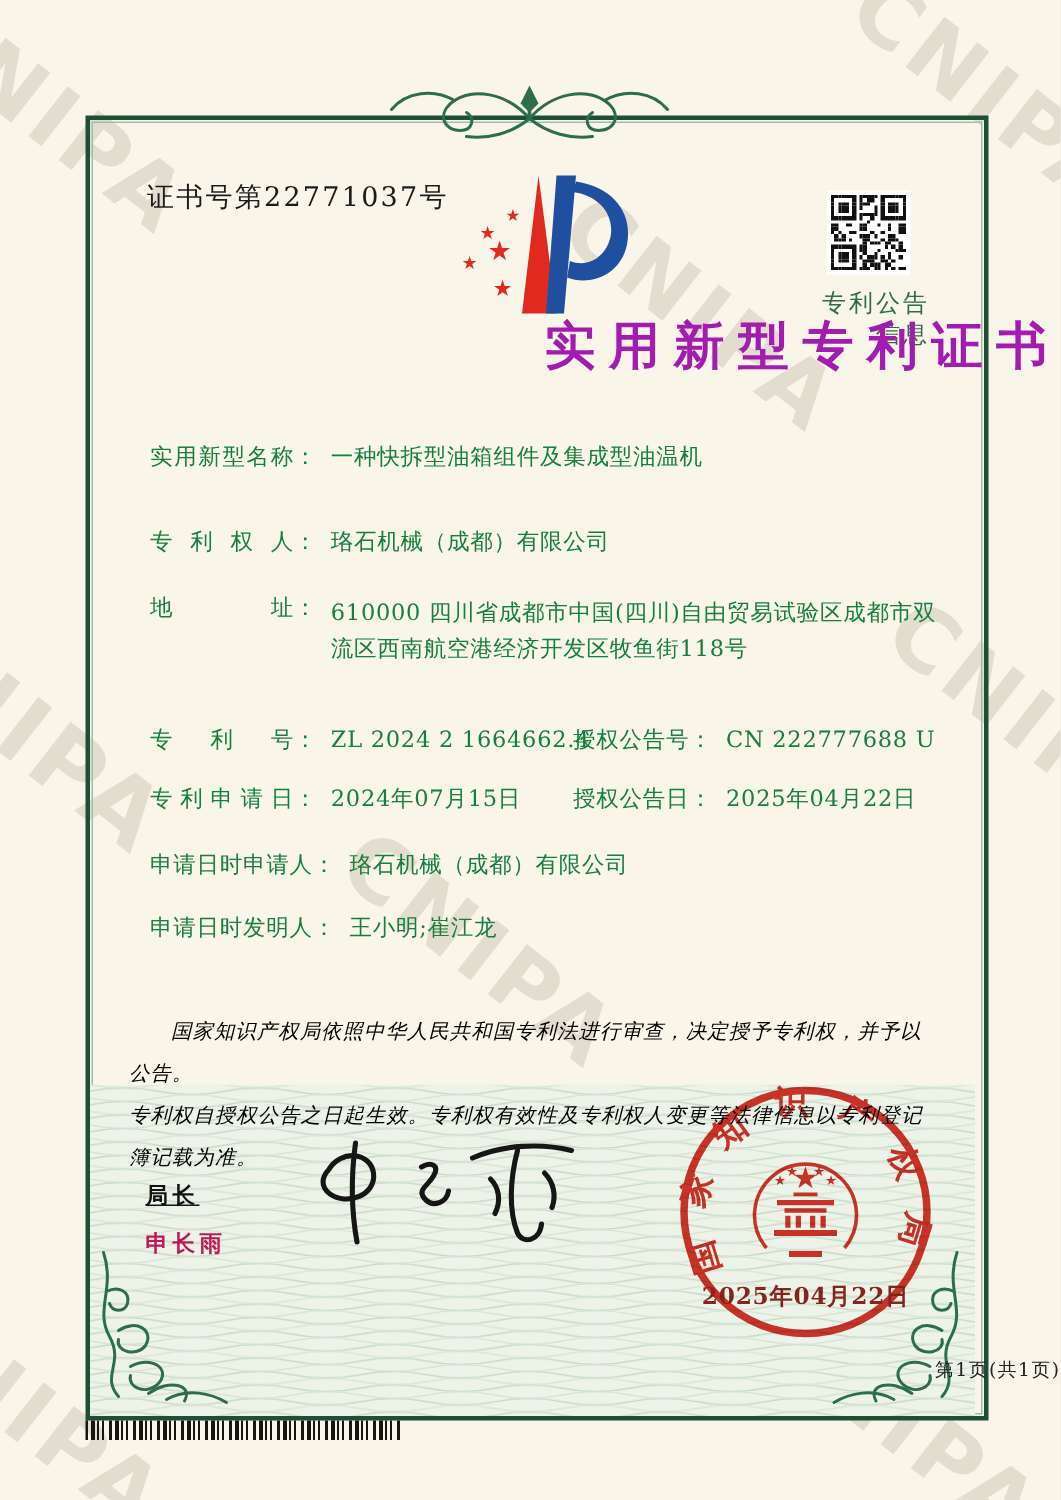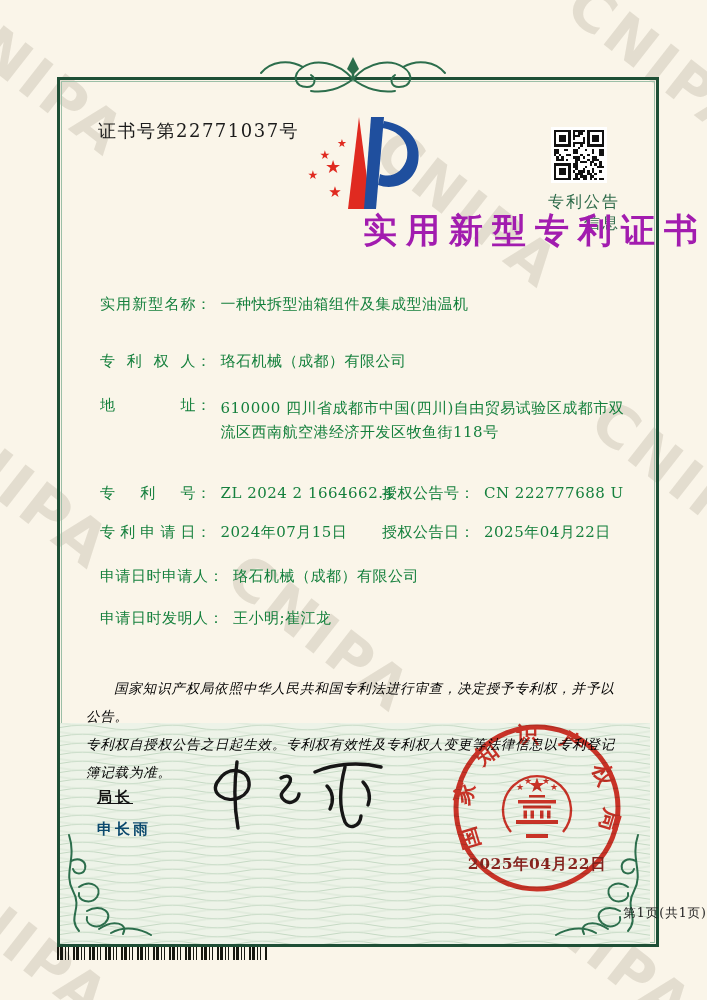--- a/index.html
+++ b/index.html
@@ -45,21 +45,21 @@
   .fvalue{vertical-align:top;display:inline-block;}
   .addr-val{display:inline-block;vertical-align:top;width:430px;line-height:24px;white-space:normal;}
   
   .statement{position:absolute;left:86px;top:674px;width:537px;font-style:italic;font-size:13.5px;
              line-height:28px;color:#000000;letter-spacing:0.8px;z-index:4;}
   .statement .l1{text-indent:28px;}
   
   .sig-title{position:absolute;left:97px;top:788px;font-family:"DejaVu Sans","Liberation Sans",sans-serif;
              font-size:15px;font-weight:bold;letter-spacing:3px;color:#141414;z-index:5;text-decoration:underline;}
   .sig-name{position:absolute;left:97px;top:820px;font-family:"DejaVu Sans","Liberation Sans",sans-serif;
-            font-size:15px;font-weight:bold;letter-spacing:3px;color:#0c4a6e;z-index:5;text-align:center;}
+            font-size:15px;font-weight:bold;letter-spacing:3px;color:#be185d;z-index:5;text-align:center;}
   .sig-script{position:absolute;left:203px;top:750px;z-index:5;}
   
   .seal{position:absolute;left:451px;top:722px;z-index:6;opacity:0.93;mix-blend-mode:multiply;}
   
   .footer{position:absolute;left:0;right:0;top:905px;text-align:right;font-size:12.5px;
           color:#222;letter-spacing:1px;z-index:4;}
 </style>
 </head>
 <body>
 

